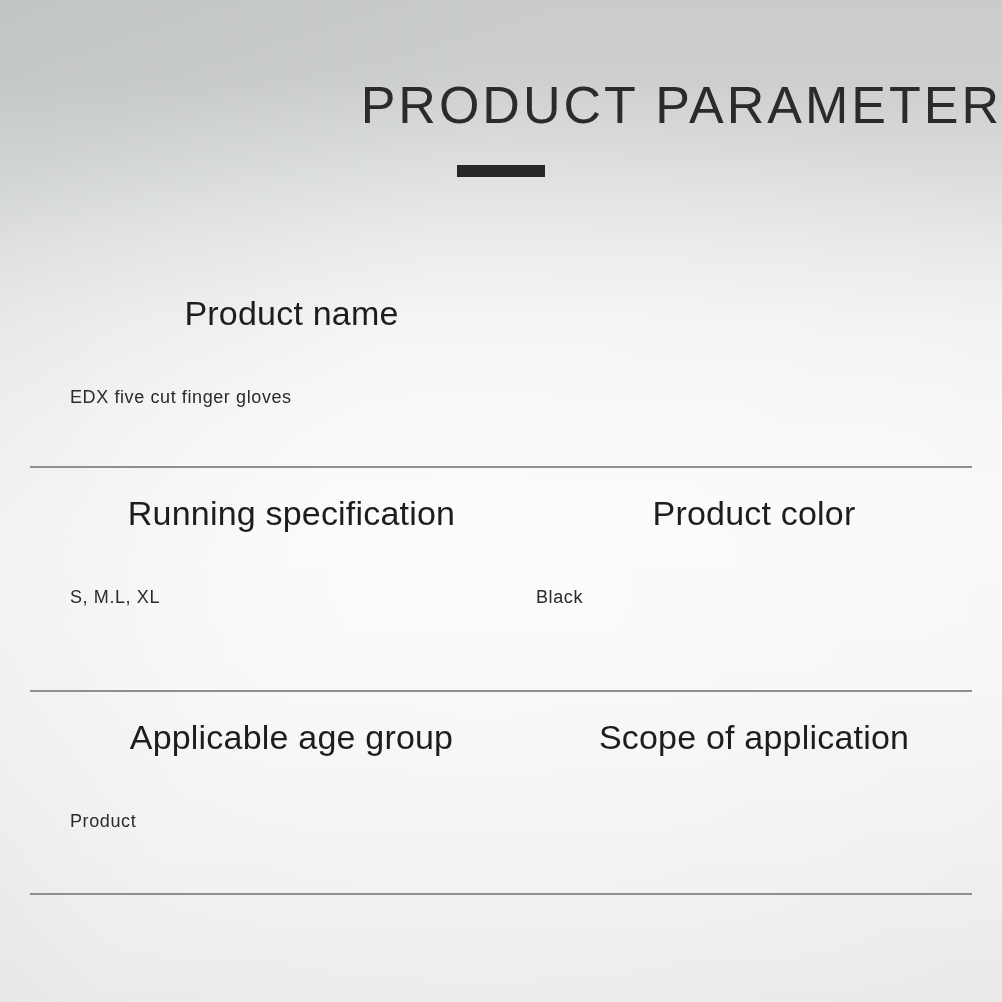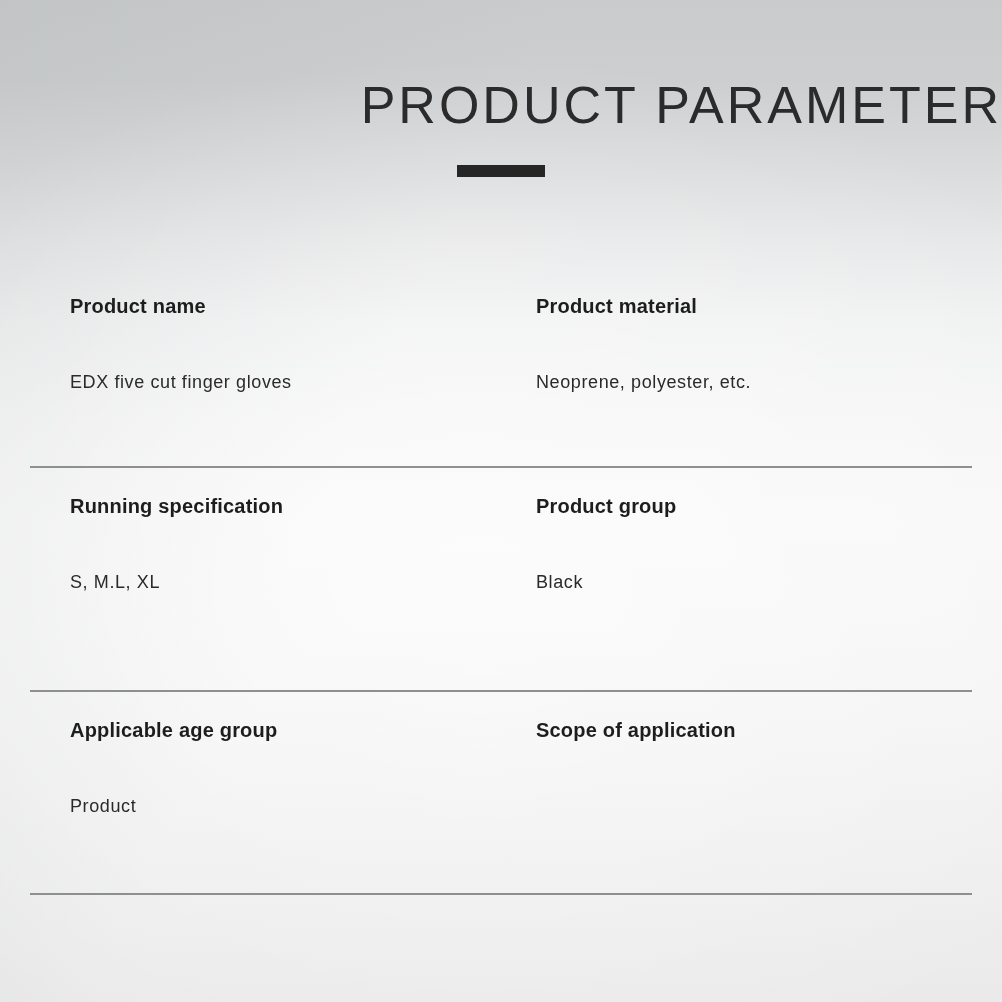--- a/index.html
+++ b/index.html
@@ -91,26 +91,27 @@
 
   .spec-cell {
     box-sizing: border-box;
     padding-left: 40px;
   }
   .spec-cell.col-left  { width: 483px; }
   .spec-cell.col-right { width: 459px; padding-left: 23px; }
 
   .cell-label {
     margin: 27px 0 0 0;
-    font-size: 20px;
-    font-weight: 700;
+    font-size: 34px;
+    font-weight: 400;
     letter-spacing: 0.2px;
     color: #1d1d1d;
     line-height: 1.1;
     white-space: nowrap;
+    text-align: center;
   }
   .cell-value {
     margin: 55px 0 0 0;
     font-size: 18px;
     font-weight: 400;
     letter-spacing: 0.6px;
     color: #2a2a2a;
     line-height: 1.22;
     white-space: pre-line;
   }
@@ -127,33 +128,29 @@
     <div class="title-rule"></div>
   </div>
 
   <div class="spec-table">
 
     <div class="spec-row">
       <div class="spec-cell col-left">
         <p class="cell-label">Product name</p>
         <p class="cell-value">EDX five cut finger gloves</p>
       </div>
-      <div class="spec-cell col-right">
-        <p class="cell-label">Product material</p>
-        <p class="cell-value">Neoprene, polyester, etc.</p>
-      </div>
     </div>
 
     <div class="spec-row">
       <div class="spec-cell col-left">
         <p class="cell-label">Running specification</p>
         <p class="cell-value">S, M.L, XL</p>
       </div>
       <div class="spec-cell col-right">
-        <p class="cell-label">Product group</p>
+        <p class="cell-label">Product color</p>
         <p class="cell-value">Black</p>
       </div>
     </div>
 
     <div class="spec-row">
       <div class="spec-cell col-left">
         <p class="cell-label">Applicable age group</p>
         <p class="cell-value">Product</p>
       </div>
       <div class="spec-cell col-right">

